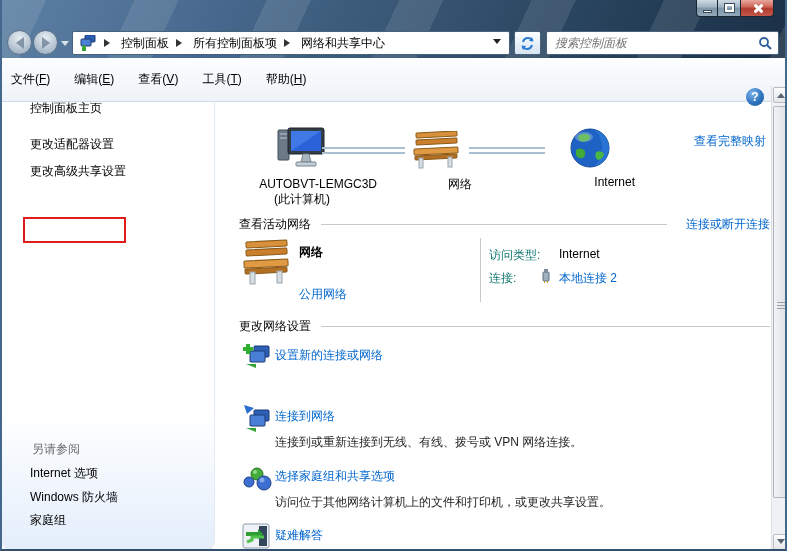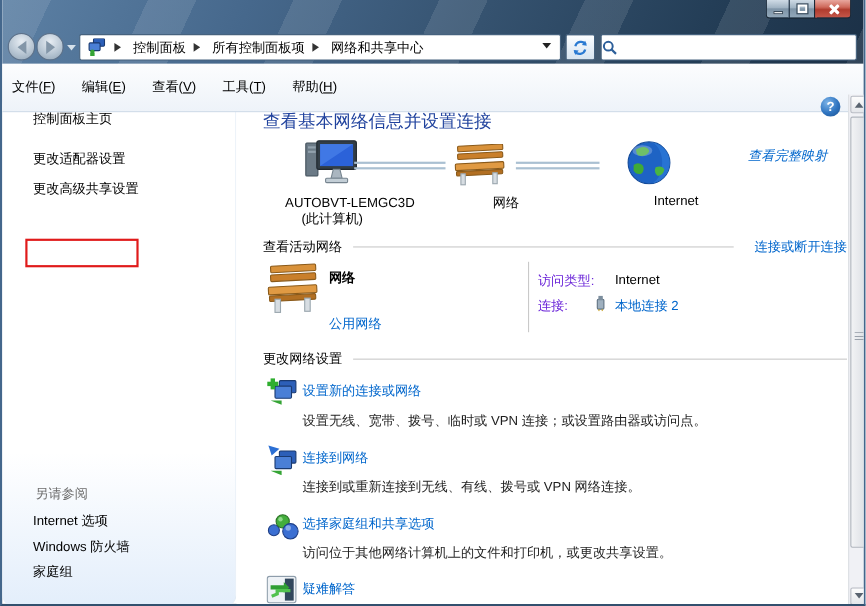--- a/index.html
+++ b/index.html
@@ -75,31 +75,31 @@
   
   .main { position:absolute; left:213px; top:86px; width:557px; height:465px; background:#fff; }
   .heading { position:absolute; left:24px; top:14px; font-size:16px; color:#21439e; white-space:nowrap; }
 
   .blue-link { color:#0066cc; cursor:pointer; text-decoration:none; white-space:nowrap; }
 
   
   .map-node { position:absolute; text-align:center; }
   .map-label { margin-top:4px;text-align:right; }
   .connector { position:absolute; height:7px; border-top:2px solid #aac0d2; border-bottom:2px solid #aac0d2; }
-  .full-map { position:absolute; right:20px; top:47px;font-style:italic; }
+  .full-map { position:absolute; right:6px; top:47px; }
 
   .section-head { position:absolute; left:24px; right:2px; display:flex; align-items:center; }
   .section-title { white-space:nowrap; margin-right:10px; }
   .section-rule { flex:1; height:1px; background:#c9c9c9; }
   .section-link { margin-left:19px; }
 
   .active-divider { position:absolute; left:265px; top:152px; width:1px; height:64px; background:#c9c9c9; }
   .net-name { position:absolute; left:84px; top:158px; font-weight:bold; }
   .net-type { position:absolute; left:84px; top:181px;margin-top:19px; }
-  .kv-label { position:absolute; left:274px; color:#6d28d9; }
+  .kv-label { position:absolute; left:274px; color:#0f766e; }
   .kv-value { position:absolute; left:344px; }
 
   .task-icon { position:absolute; left:27px; }
   .task-link { position:absolute; left:60px; }
   .task-desc { position:absolute; left:60px; color:#1e1e1e; white-space:nowrap; }
 
   
   .help-btn { position:absolute; left:744px; top:88px; width:18px; height:18px; border-radius:50%;
     background:radial-gradient(circle at 35% 30%,#7db4e8 0%,#2f74c0 55%,#1c4f8c 100%);
     color:#fff; font-weight:bold; font-size:12px; display:flex; align-items:center; justify-content:center; z-index:6; }
@@ -160,20 +160,21 @@
       <div class="refresh-btn">
         <svg width="15" height="15" viewBox="0 0 15 15">
           <path d="M12.5 4.5 A5.2 5.2 0 0 0 3 6" fill="none" stroke="#2a7ad2" stroke-width="2"></path>
           <path d="M2.5 10.5 A5.2 5.2 0 0 0 12 9" fill="none" stroke="#2a7ad2" stroke-width="2"></path>
           <path d="M12 1 L13.5 5.5 L9 5 Z" fill="#2a7ad2"></path>
           <path d="M3 14 L1.5 9.5 L6 10 Z" fill="#2a7ad2"></path>
         </svg>
       </div>
 
       <div class="search-box">
+        <input type="text" placeholder="搜索控制面板" style="">
         <svg class="mag" width="14" height="14" viewBox="0 0 14 14">
           <circle cx="6" cy="6" r="4" fill="none" stroke="#2d5f9a" stroke-width="1.8"></circle>
           <line x1="9" y1="9" x2="13" y2="13" stroke="#2d5f9a" stroke-width="2"></line>
         </svg>
       </div>
     </div>
   </div>
 
   <div class="menu-bar">
     <span class="menu-item"><span>文件(</span><span class="ak">F</span><span>)</span></span>
@@ -189,21 +190,20 @@
     <span class="side-link" style="top:50px">更改适配器设置</span>
     <span class="side-link" style="top:77px">更改高级共享设置</span>
 
     <span class="see-also-header" style="top:355px">另请参阅</span>
     <span class="side-link" style="top:379px">Internet 选项</span>
     <span class="side-link" style="top:403px">Windows 防火墙</span>
     <span class="side-link" style="top:426px">家庭组</span>
   </div>
 
   <div class="main">
-    <div class="heading">查看基本网络信息并设置连接</div>
 
     <div class="map-node" style="left:12px; top:40px; width:150px;">
       <svg width="52" height="44" viewBox="0 0 52 44">
         <rect x="2" y="4" width="11" height="30" rx="1" fill="#6b7a86" stroke="#42505b"></rect>
         <rect x="4" y="7" width="7" height="2" fill="#92a1ad"></rect>
         <rect x="4" y="11" width="7" height="2" fill="#92a1ad"></rect>
         <rect x="12" y="2" width="36" height="26" rx="2" fill="#323d46" stroke="#1f272e"></rect>
         <rect x="15" y="5" width="30" height="20" fill="#2b62d9"></rect>
         <path d="M15 5 L45 5 L15 25 Z" fill="#4a82ea" opacity="0.7"></path>
         <path d="M27 28 L33 28 L35 36 L25 36 Z" fill="#aab6c0" stroke="#76848f"></path>
@@ -280,21 +280,20 @@
     </div>
 
     <svg class="task-icon" style="top:256px" width="30" height="28" viewBox="0 0 30 28">
       <rect x="12" y="4" width="15" height="11" rx="1" fill="#2c5fb8" stroke="#1a3a70"></rect>
       <rect x="8" y="9" width="15" height="11" rx="1" fill="#4a7fd6" stroke="#1a3a70"></rect>
       <rect x="1" y="5" width="10" height="4" fill="#2fae2f"></rect>
       <rect x="4" y="2" width="4" height="10" fill="#2fae2f"></rect>
       <path d="M4 22 L14 22 L14 26 Z" fill="#35a435"></path>
     </svg>
     <a class="blue-link task-link" style="top:261px">设置新的连接或网络</a>
-    <div class="task-desc" style="top:288px">设置无线、宽带、拨号、临时或 VPN 连接；或设置路由器或访问点。</div>
 
     <svg class="task-icon" style="top:318px" width="30" height="28" viewBox="0 0 30 28">
       <rect x="12" y="6" width="15" height="11" rx="1" fill="#2c5fb8" stroke="#1a3a70"></rect>
       <rect x="8" y="11" width="15" height="11" rx="1" fill="#4a7fd6" stroke="#1a3a70"></rect>
       <path d="M2 1 L12 4 L5 10 Z" fill="#2b6fd4"></path>
       <path d="M4 24 L14 24 L14 28 Z" fill="#35a435"></path>
     </svg>
     <a class="blue-link task-link" style="top:322px">连接到网络</a>
     <div class="task-desc" style="top:348px">连接到或重新连接到无线、有线、拨号或 VPN 网络连接。</div>
 

